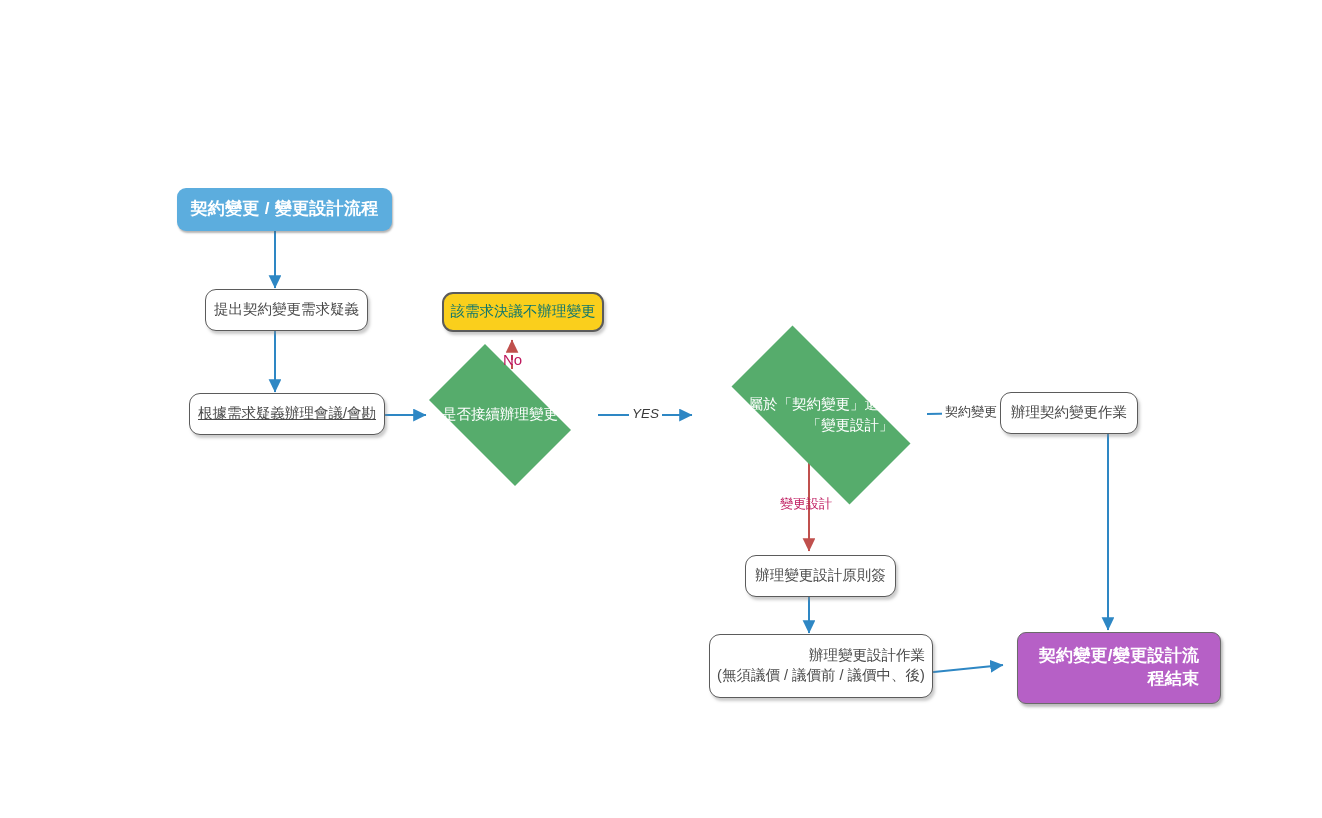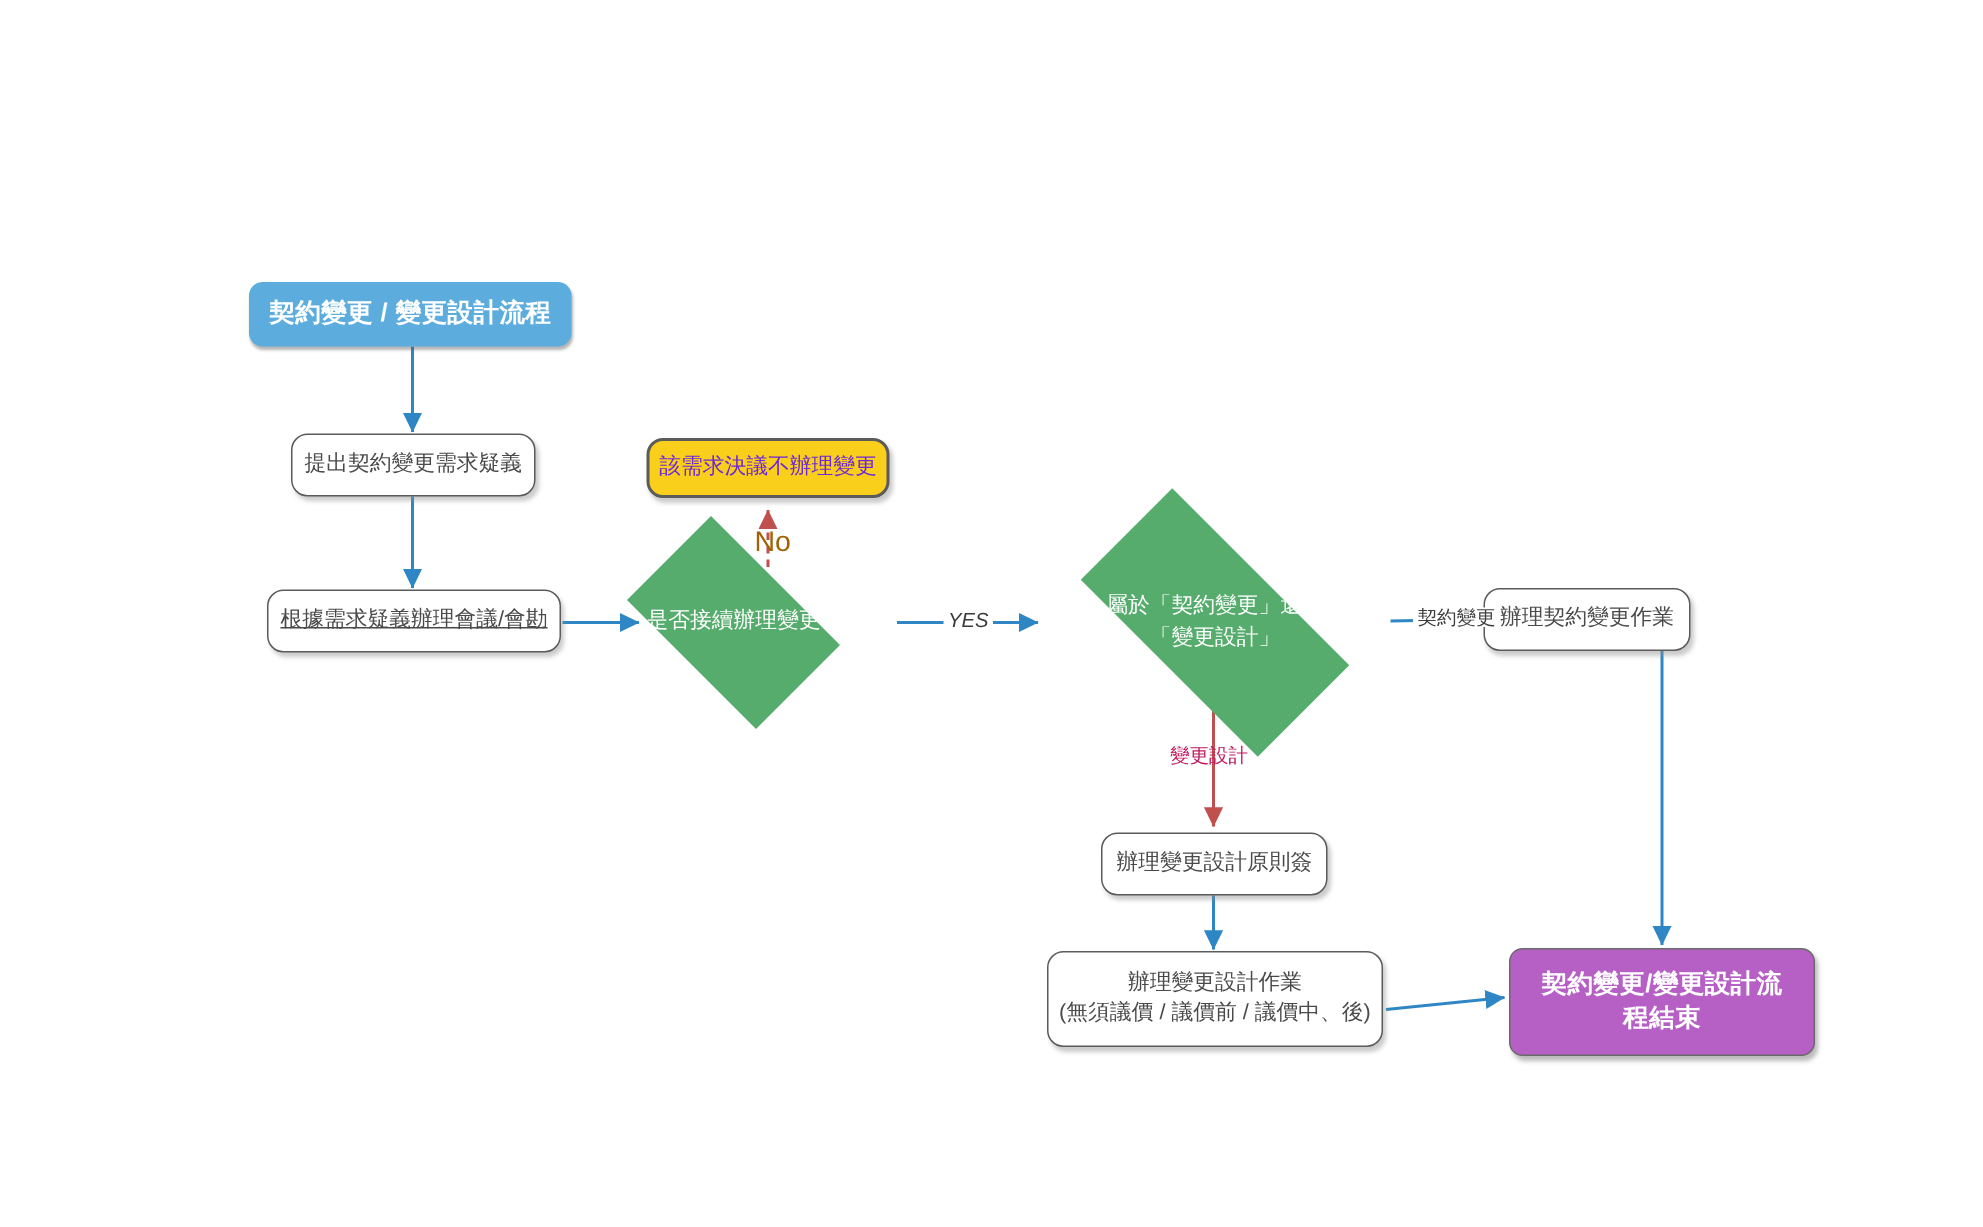--- a/index.html
+++ b/index.html
@@ -26,22 +26,23 @@
     height: 818px;
     pointer-events: none;
   }
 
   .node {
     position: absolute;
     box-sizing: border-box;
     display: flex;
     align-items: center;
     justify-content: center;
-    text-align: center;
+    text-align: right;
     line-height: 1.35;
+    margin-left: 11px;
   }
 
   
   .terminal {
     border-radius: 9px;
     font-weight: bold;
     color: #ffffff;
     letter-spacing: 0.3px;
   }
   .terminal-start {
@@ -61,21 +62,21 @@
     background: #ffffff;
     border: 1.6px solid #5b5b5b;
     border-radius: 11px;
     color: #4a4a4a;
     font-size: 14.5px;
     box-shadow: 2px 3px 3px rgba(140,140,140,0.45);
   }
   .process.alert {
     background: #FACF1C;
     border: 2px solid #5b5b5b;
-    color: #6d28d9;
+    color: #0f766e;
   }
 
   
   .decision {
     background: transparent;
   }
   .decision .dia-shape {
     position: absolute;
     left: 0; top: 0;
     width: 100%; height: 100%;
@@ -102,22 +103,22 @@
     padding: 0 3px;
     white-space: nowrap;
     line-height: 1;
   }
   .edge-label.yes {
     font-style: italic;
     font-size: 13.5px;
     color: #3a3a3a;
   }
   .edge-label.neg {
-    color: #a16207;
-    font-size: 19px;
+    color: #be185d;
+    font-size: 15px;
     background: transparent;
   }
   .edge-label.alt {
     color: #be185d;
     font-size: 13px;
     background: transparent;
   }
 </style>
 </head>
 <body>

